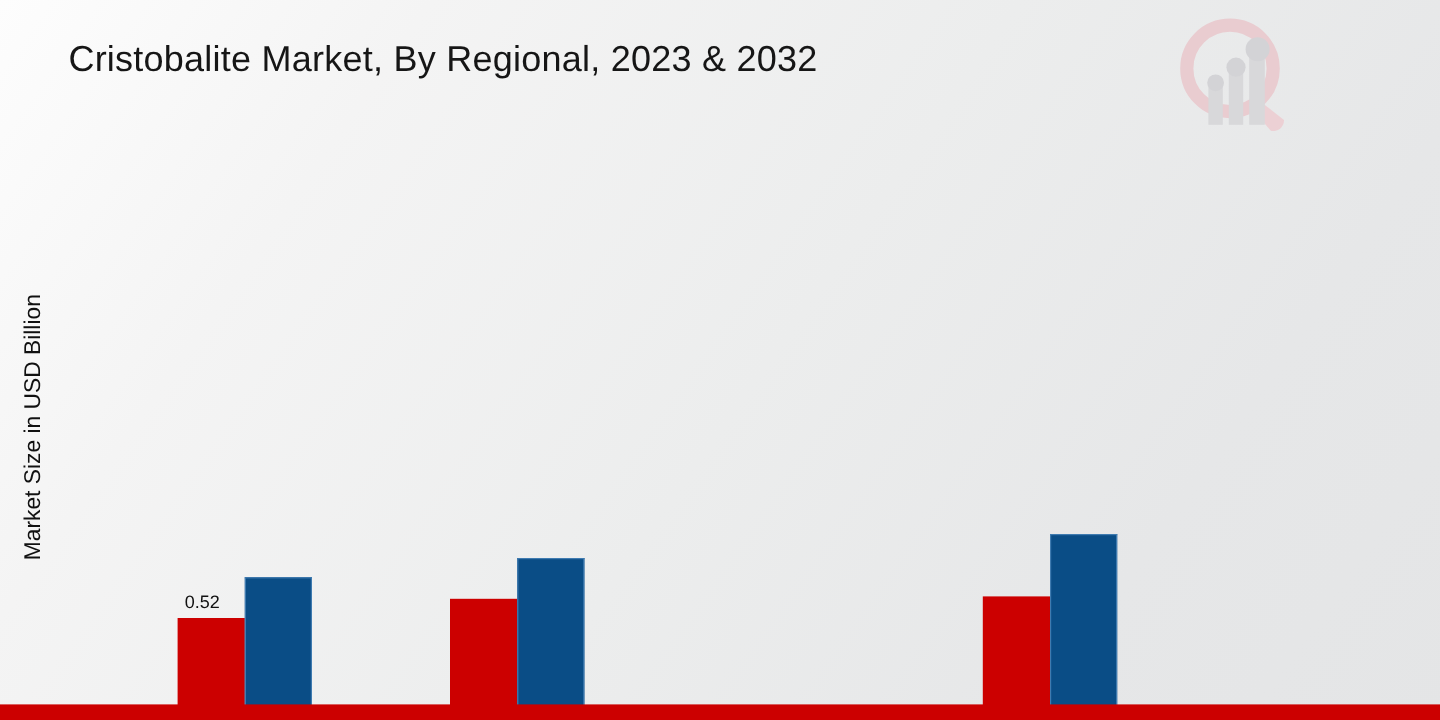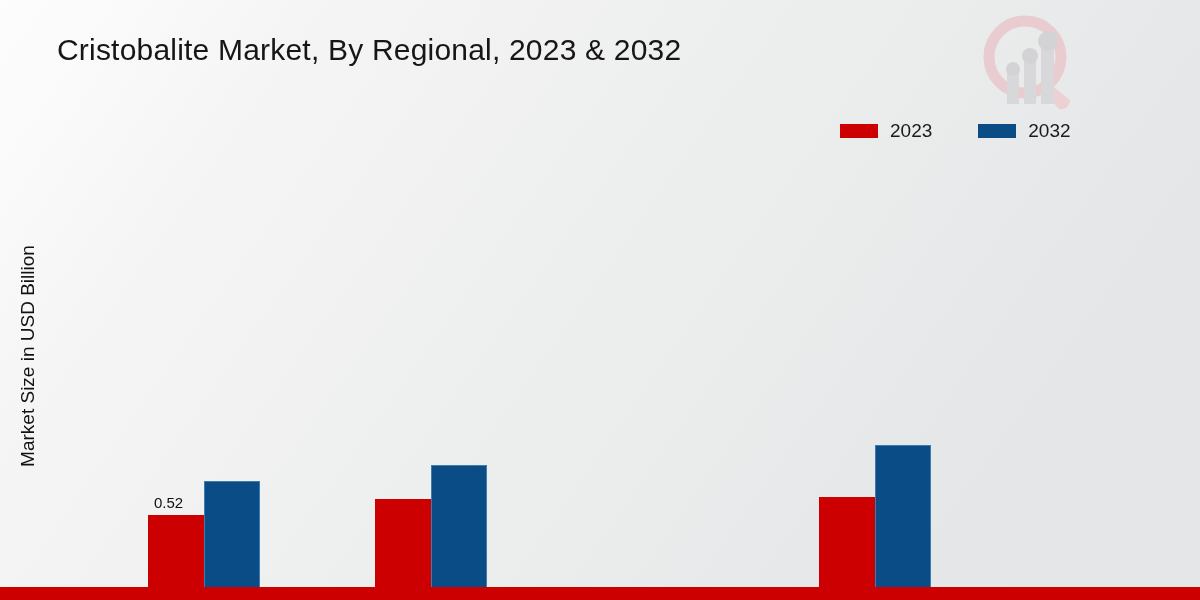--- a/index.html
+++ b/index.html
@@ -139,30 +139,20 @@
       <rect x="49" y="47" width="12" height="45" fill="#d8d8da"></rect>
       <rect x="66" y="32" width="13" height="60" fill="#d8d8da"></rect>
       <circle cx="38" cy="57" r="7" fill="#d3d3d6"></circle>
       <circle cx="55" cy="44" r="8" fill="#d3d3d6"></circle>
       <circle cx="73" cy="29" r="10" fill="#d3d3d6"></circle>
     </svg>
   </div>
 
   <div class="chart-title">Cristobalite Market, By Regional, 2023 &amp; 2032</div>
 
-  <div class="legend">
-    <div class="legend-item">
-      <span class="legend-swatch" style="background:#cc0000"></span>
-      <span class="legend-label">2023</span>
-    </div>
-    <div class="legend-item">
-      <span class="legend-swatch" style="background:#0a4d86"></span>
-      <span class="legend-label">2032</span>
-    </div>
-  </div>
 
   <div class="y-axis-title">Market Size in USD Billion</div>
 
   <div class="plot">
 
     <div id="groups">
         <div class="group" style="left: 108px; width: 112px;">
           <div class="bars" style="bottom: -150px; left: 0px;">
             <div class="bar s2023" style="height: 103.441px;"></div>
             <div class="bar s2032" style="height: 137.258px;"></div>

